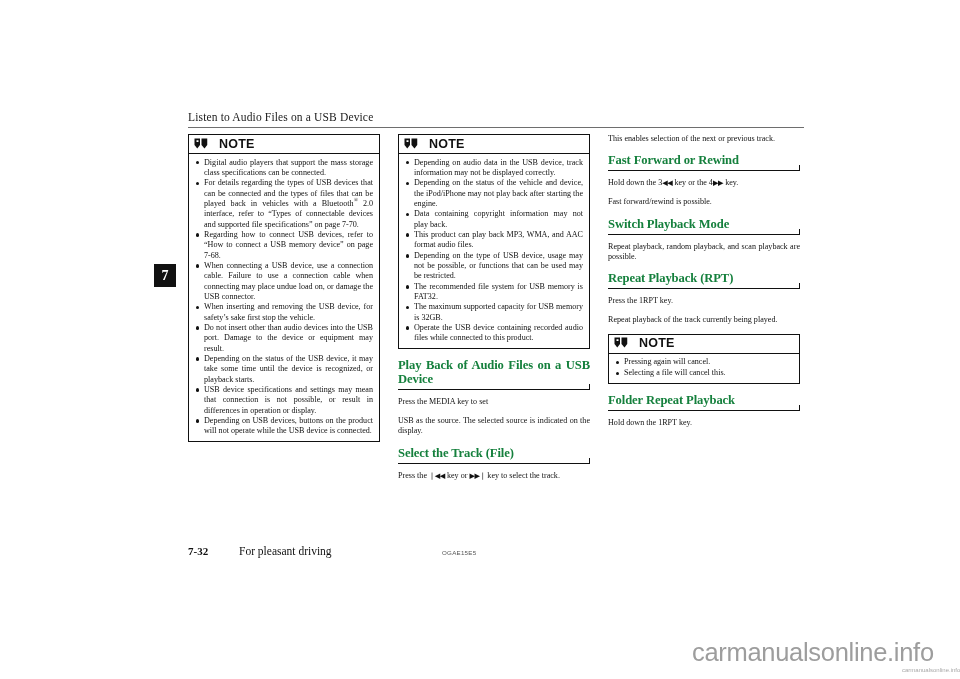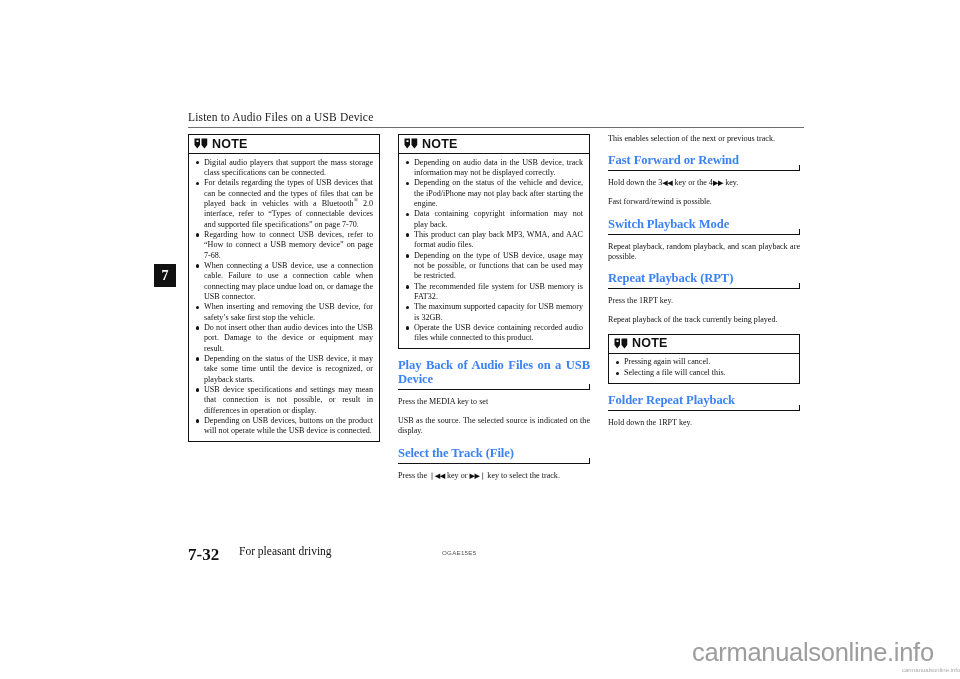--- a/index.html
+++ b/index.html
@@ -78,22 +78,21 @@
 
   
   .note-box {
     border: 1.4px solid #111;
     background: #fff;
     box-sizing: border-box;
     margin-bottom: 9px;
   }
   .note-head {
     display: flex;
-    align-items: center;
-    gap: 4px;
+    gap: 11px;
     padding: 2.5px 5px 2.5px 5px;
     border-bottom: 1.4px solid #111;
   }
   .note-icon {
     width: 14px;
     height: 12px;
     flex: 0 0 auto;
     display: block;
   }
   .note-title {
@@ -143,21 +142,21 @@
     margin-top: 9px;
     margin-bottom: 7px;
   }
   .sec-head:first-child { margin-top: 0; }
   .sec-head .sec-title {
     font-family: "Liberation Serif", serif;
     font-weight: bold;
     font-size: 12.6px;
     line-height: 14.5px;
     letter-spacing: -.1px;
-    color: #3b82f6;
+    color: #15803d;
     padding-bottom: 2.5px;
     display: block;
   }
   .sec-head .sec-rule {
     position: relative;
     border-top: 1.3px solid #111;
     width: 100%;
     height: 0;
   }
   .sec-head .sec-rule::after {
@@ -192,21 +191,21 @@
     top: 545px;
     width: 616px;
     height: 16px;
   }
   #footer-page {
     position: absolute;
     left: 0;
     top: 0;
     font-family: "Liberation Serif", serif;
     font-weight: bold;
-    font-size: 17px;
+    font-size: 11px;
     color: #111;
   }
   #footer-section {
     position: absolute;
     left: 51px;
     top: 0;
     font-family: "Liberation Serif", serif;
     font-size: 11.5px;
     color: #111;
   }

